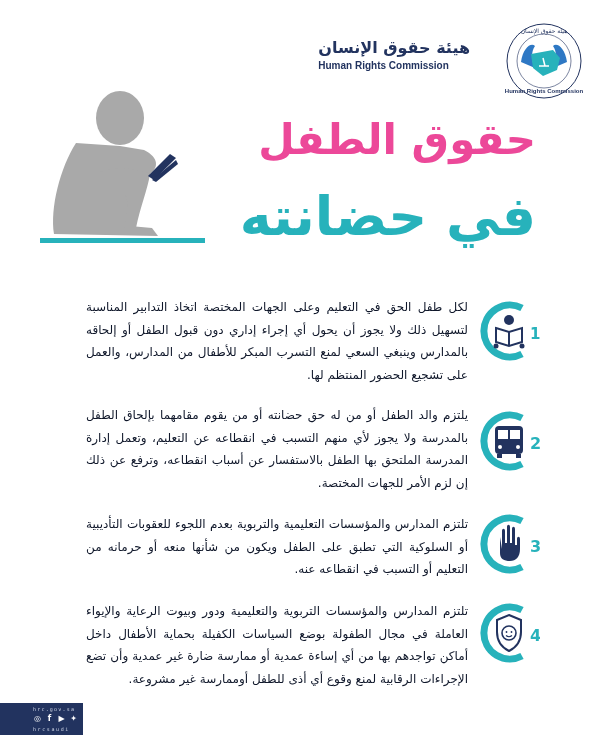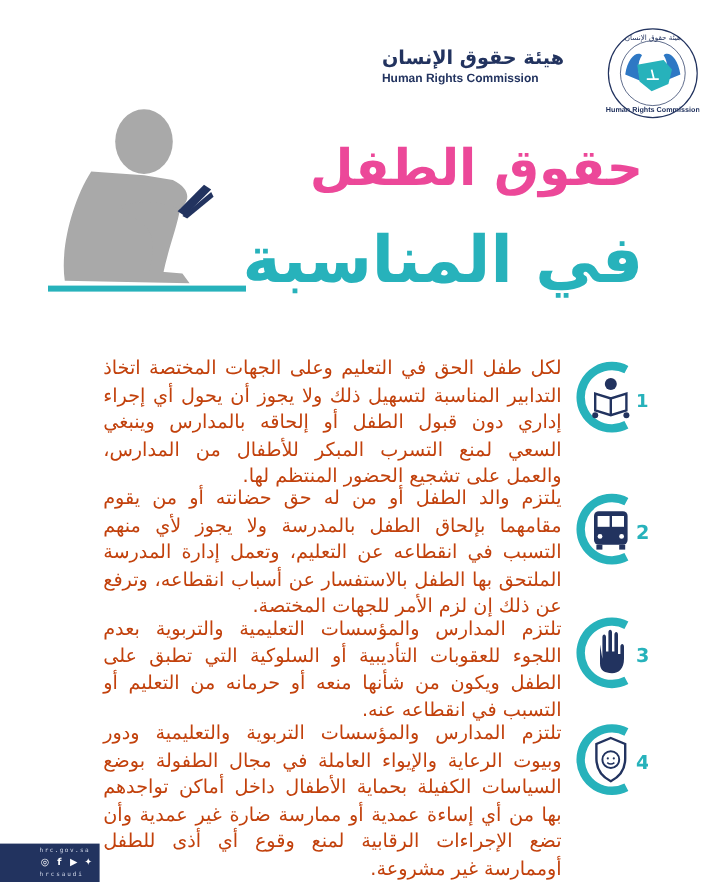--- a/index.html
+++ b/index.html
@@ -12,21 +12,21 @@
   .logo-en { font-family:"Liberation Sans", sans-serif; font-weight:bold; font-size:10px; color:#22335f; line-height:12px; margin-top:2px; }
   .logo-seal { position:absolute; right:17px; top:22px; width:78px; height:78px; }
 
   
   .child { position:absolute; left:40px; top:88px; width:170px; height:160px; }
   .title1 { position:absolute; right:64px; top:112px; font-family:"DejaVu Sans", sans-serif; font-weight:bold; font-size:42px; color:#ec4899; direction:rtl; line-height:56px; }
   .title2 { position:absolute; right:64px; top:182px; font-family:"DejaVu Sans", sans-serif; font-weight:bold; font-size:54px; color:#27b2bb; direction:rtl; line-height:70px; }
 
   
   .item { position:absolute; left:86px; width:508px; }
-  .item-text { position:absolute; left:0; width:382px; direction:rtl; text-align:justify; text-align-last:right; font-family:"DejaVu Sans", sans-serif; font-size:16px; line-height:22.5px; color:#c2410c; }
+  .item-text { position:absolute; left:0; width:382px; direction:rtl; text-align:justify; text-align-last:right; font-family:"DejaVu Sans", sans-serif; font-size:12px; line-height:22.5px; color:#0f172a; }
   .item-icon { position:absolute; left:392px; width:62px; height:62px; }
 
   .footer-bar { position:absolute; left:0; top:703px; width:83px; height:32px; background:#22335f; }
   .footer-url { position:absolute; left:33px; top:3px; font-family:"DejaVu Sans Mono", monospace; font-size:5px; letter-spacing:1.2px; color:#cfd6e6; }
   .footer-social { position:absolute; left:33px; top:12px; display:flex; gap:3px; }
   .footer-social span { display:inline-block; width:9px; height:8px; color:#fff; font-size:8px; line-height:8px; text-align:center; font-family:"DejaVu Sans", sans-serif; font-weight:bold; }
   .footer-handle { position:absolute; left:33px; top:23px; font-family:"DejaVu Sans Mono", monospace; font-size:5px; letter-spacing:1.6px; color:#cfd6e6; }
 </style>
 </head>
 <body>
@@ -49,21 +49,21 @@
 <svg class="child" viewBox="0 0 170 160">
   <ellipse cx="80" cy="30" rx="24" ry="27" fill="#a9a9a9"></ellipse>
   <path d="M36 55 C 20 80, 10 120, 14 146 L 118 148 L 112 140 L 90 138 C 92 120, 98 96, 110 86 C 118 80, 120 70, 104 62 L 80 58 Z" fill="#a9a9a9"></path>
   <path d="M60 84 C 70 80, 92 78, 110 86 C 108 100, 100 120, 96 140 L 84 140 C 88 120, 90 108, 80 100 Z" fill="#a9a9a9"></path>
   <path d="M108 88 L 130 66 L 136 70 L 114 92 Z" fill="#22335f"></path>
   <path d="M112 92 L 136 72 L 138 76 L 116 94 Z" fill="#22335f"></path>
   <rect x="0" y="150" width="165" height="5" fill="#27b2bb"></rect>
 </svg>
 
 <div class="title1">حقوق الطفل</div>
-<div class="title2">في المناسبة</div>
+<div class="title2">في حضانته</div>
 
 <div class="item" style="top:296px;">
   <div class="item-text">لكل طفل الحق في التعليم وعلى الجهات المختصة اتخاذ التدابير المناسبة لتسهيل ذلك ولا يجوز أن يحول أي إجراء إداري دون قبول الطفل أو إلحاقه بالمدارس وينبغي السعي لمنع التسرب المبكر للأطفال من المدارس، والعمل على تشجيع الحضور المنتظم لها.</div>
   <svg class="item-icon" style="top:4px;" viewBox="0 0 62 62">
     <path d="M44 8 A 26 26 0 1 0 44 54" fill="none" stroke="#27b2bb" stroke-width="7"></path>
     <circle cx="31" cy="20" r="5" fill="#22335f"></circle>
     <path d="M18 28 L31 32 L44 28 L44 42 L31 46 L18 42 Z" fill="none" stroke="#22335f" stroke-width="2"></path>
     <path d="M31 32 L31 46" stroke="#22335f" stroke-width="2"></path>
     <circle cx="18" cy="46" r="2.5" fill="#22335f"></circle>
     <circle cx="44" cy="46" r="2.5" fill="#22335f"></circle>

